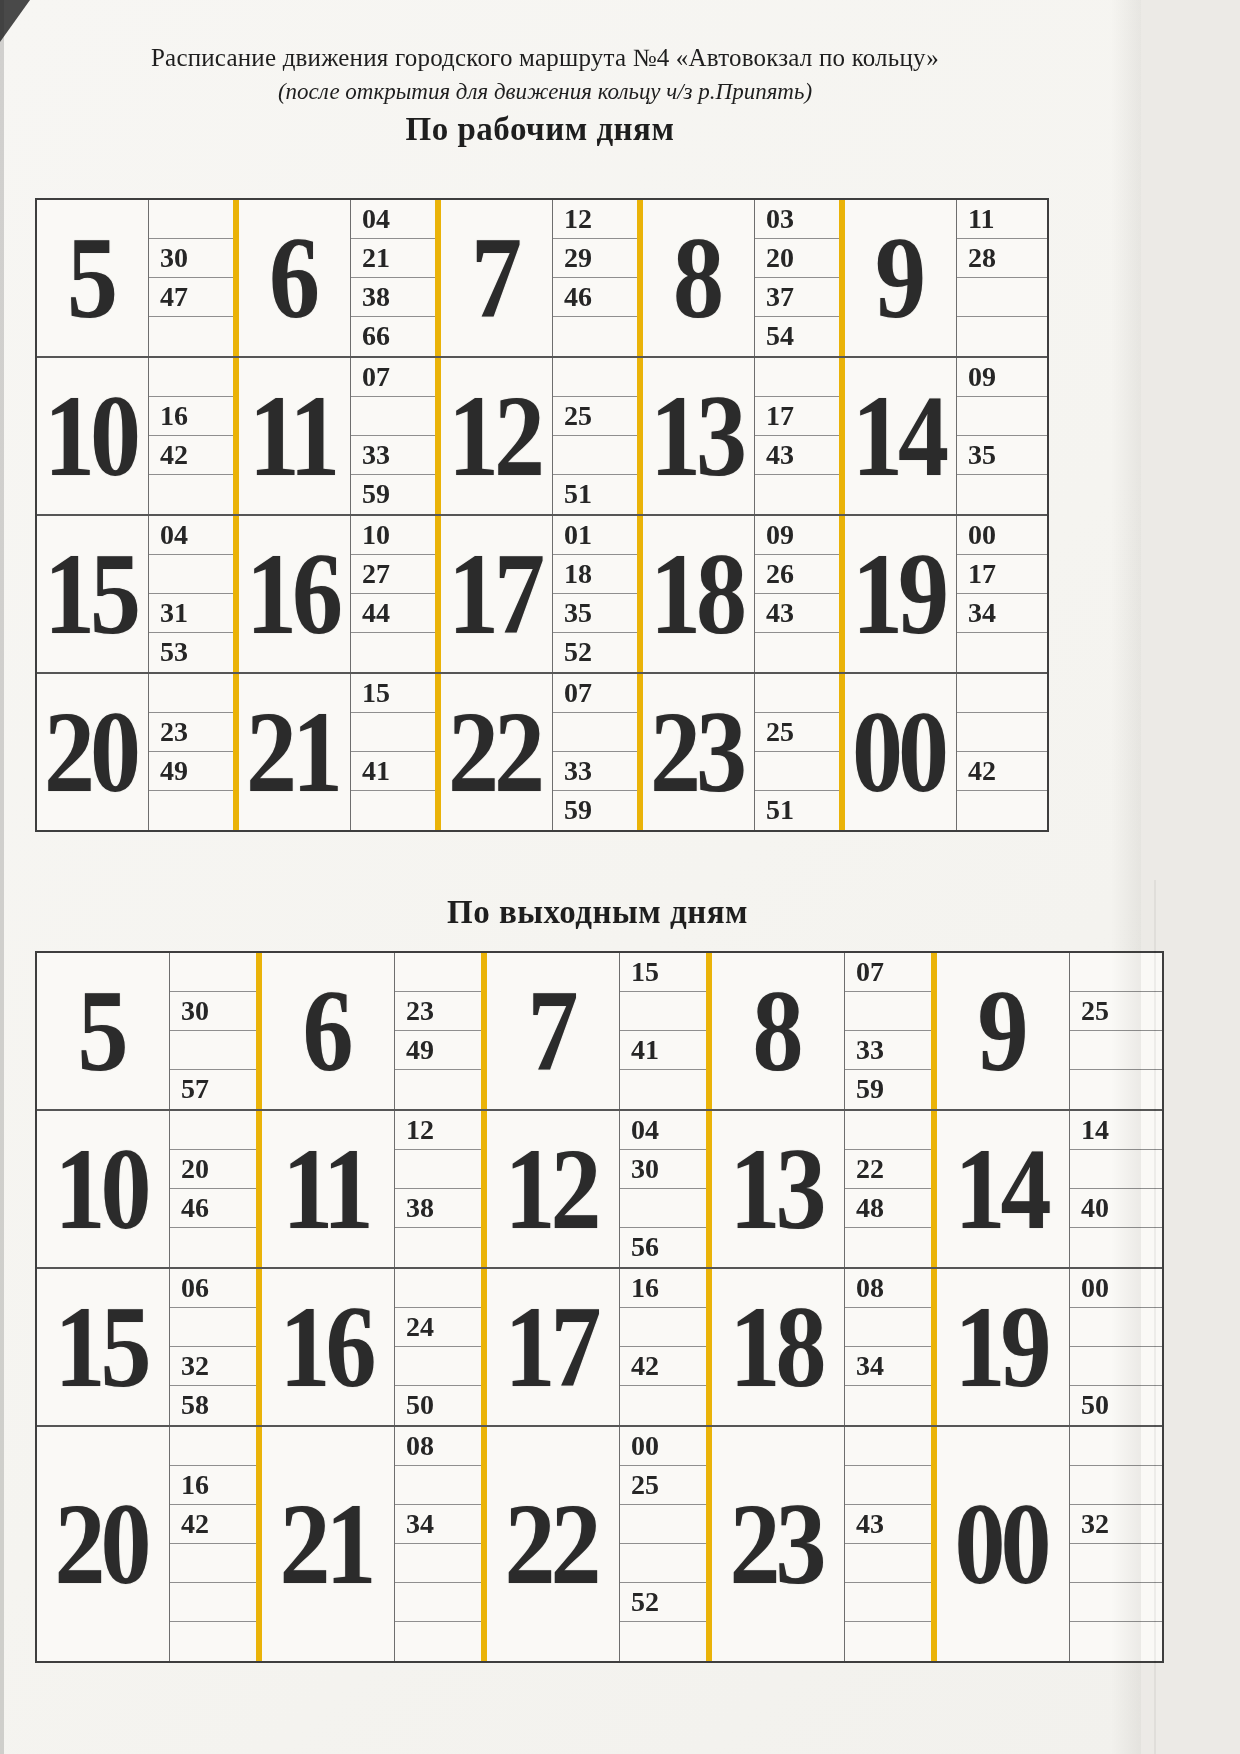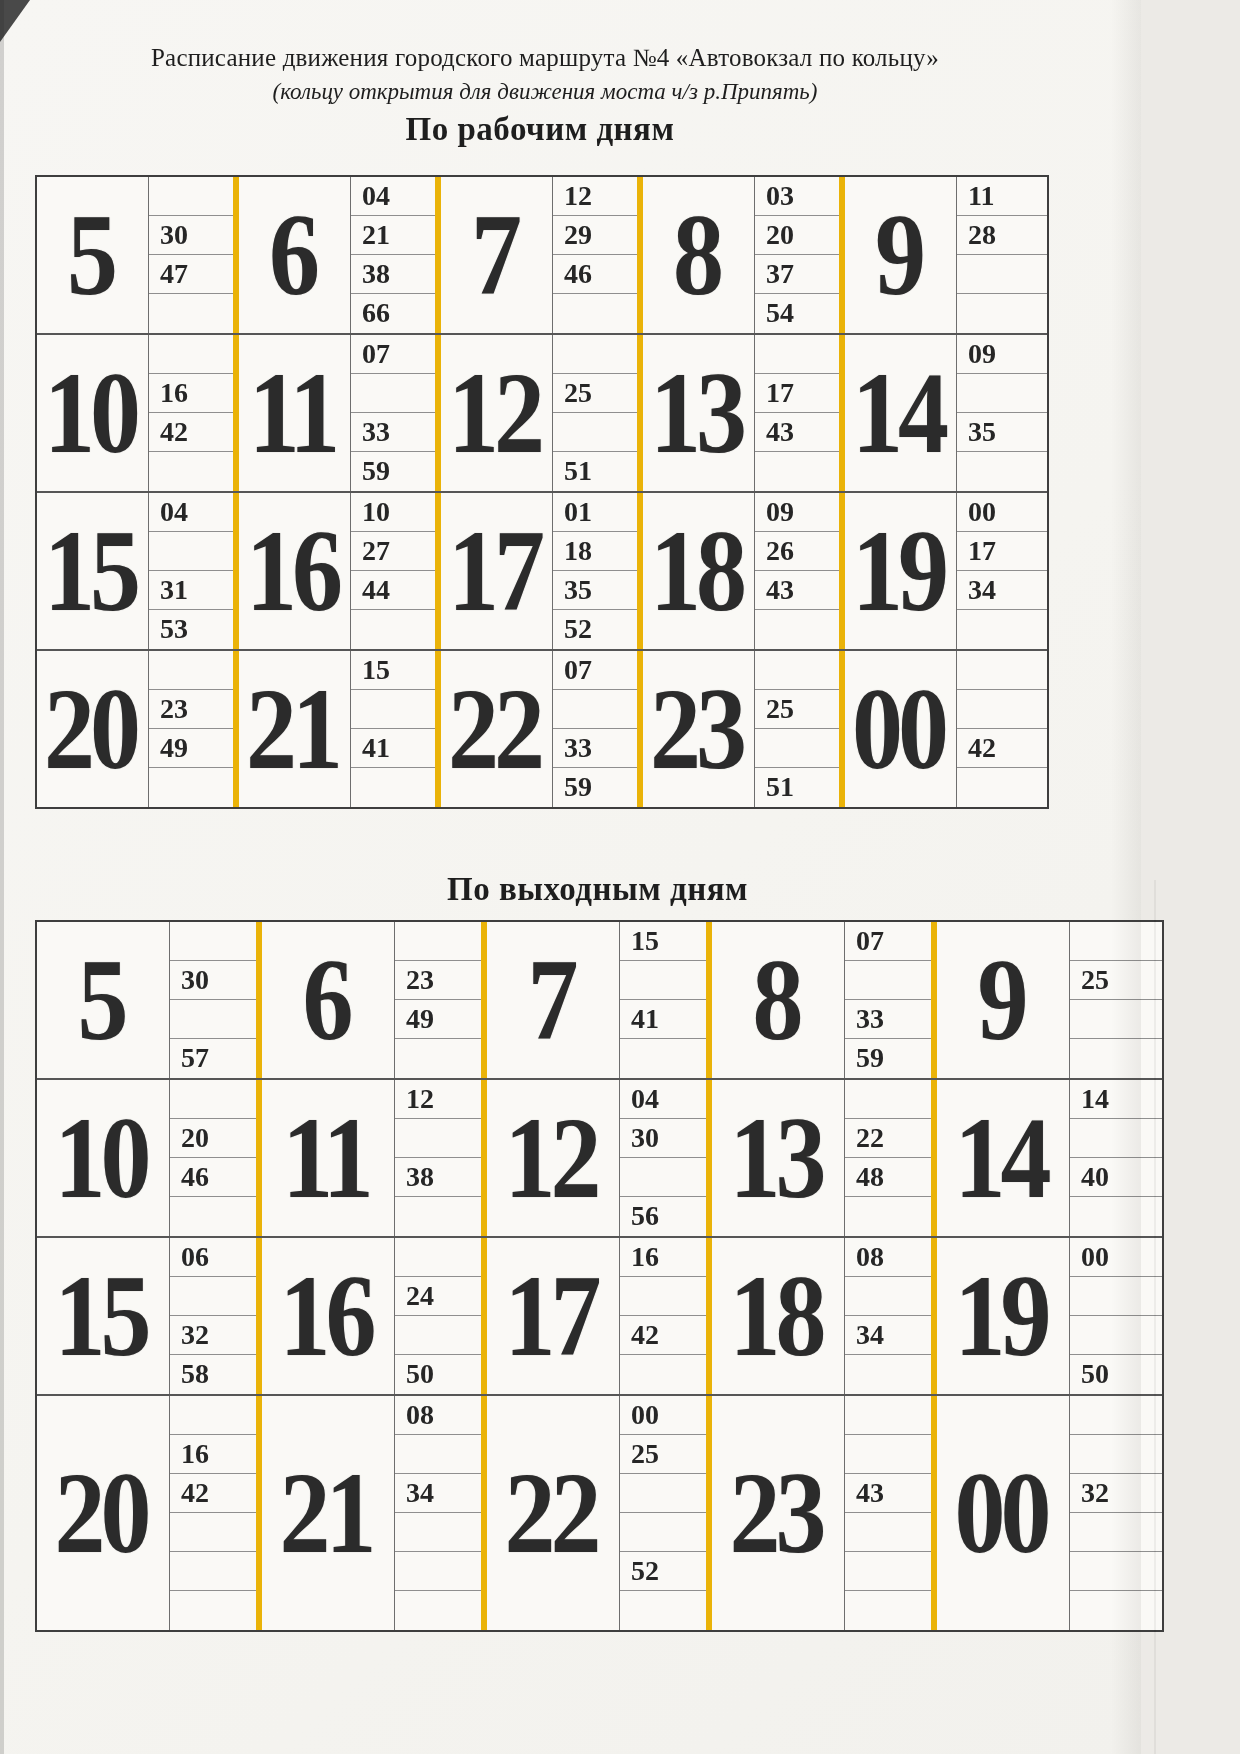--- a/index.html
+++ b/index.html
@@ -21,22 +21,22 @@
     background:linear-gradient(to right,rgba(0,0,0,0),rgba(60,55,45,.08));}
   .crease{position:absolute;left:1154px;top:880px;width:2px;height:874px;background:rgba(0,0,0,.05);}
 
   header{padding-top:44px;width:1090px;text-align:center;}
   .t-line1{font-size:25px;letter-spacing:.2px;}
   .t-line2{font-size:23px;font-style:italic;margin-top:7px;}
   .t-stop{font-size:33px;font-weight:bold;margin-top:13px;letter-spacing:.5px;}
 
   .sec{margin-left:35px;}
   .day-heading{font-weight:bold;font-size:33px;text-align:center;letter-spacing:.5px;}
-  .sec0 .day-heading{width:1010px;margin:6px 0 27px 0;}
-  .sec1 .day-heading{width:1125px;margin:62px 0 12px 0;}
+  .sec0 .day-heading{width:1010px;margin:6px 0 50px 0;}
+  .sec1 .day-heading{width:1125px;margin:62px 0 20px 0;}
 
   .grid{display:inline-block;border:2px solid #3e3e3e;background:#faf9f6;}
   .row{display:flex;border-bottom:2px solid #565656;}
   .row:last-child{border-bottom:none;}
   .hour{display:flex;align-items:center;justify-content:center;border-right:1px solid #6e6e6e;box-sizing:border-box;}
   .mins{display:flex;flex-direction:column;border-right:6px solid #eab308;box-sizing:border-box;}
   .row > .mins:last-child{border-right:none;}
   .sec0 .hour{width:112px;}
   .sec0 .mins{width:90px;}
   .sec1 .hour{width:133px;}
@@ -52,21 +52,21 @@
 <body>
 
 <div class="page">
   <div class="corner-mark"></div>
   <div class="edge-left"></div>
   <div class="edge-right"></div>
   <div class="crease"></div>
 
   <header>
     <div class="t-line1">Расписание движения городского маршрута №4 «Автовокзал по кольцу»</div>
-    <div class="t-line2">(кольцу открытия для движения моста ч/з р.Припять)</div>
+    <div class="t-line2">(после открытия для движения кольцу ч/з р.Припять)</div>
   </header>
 
   <section class="sec sec0">
     <div class="day-heading">По рабочим дням</div>
     <div class="grid"><div class="row">
           <div class="hour">
             <div class="hnum">5</div>
           </div>
           <div class="mins">
             <div class="min"></div>

